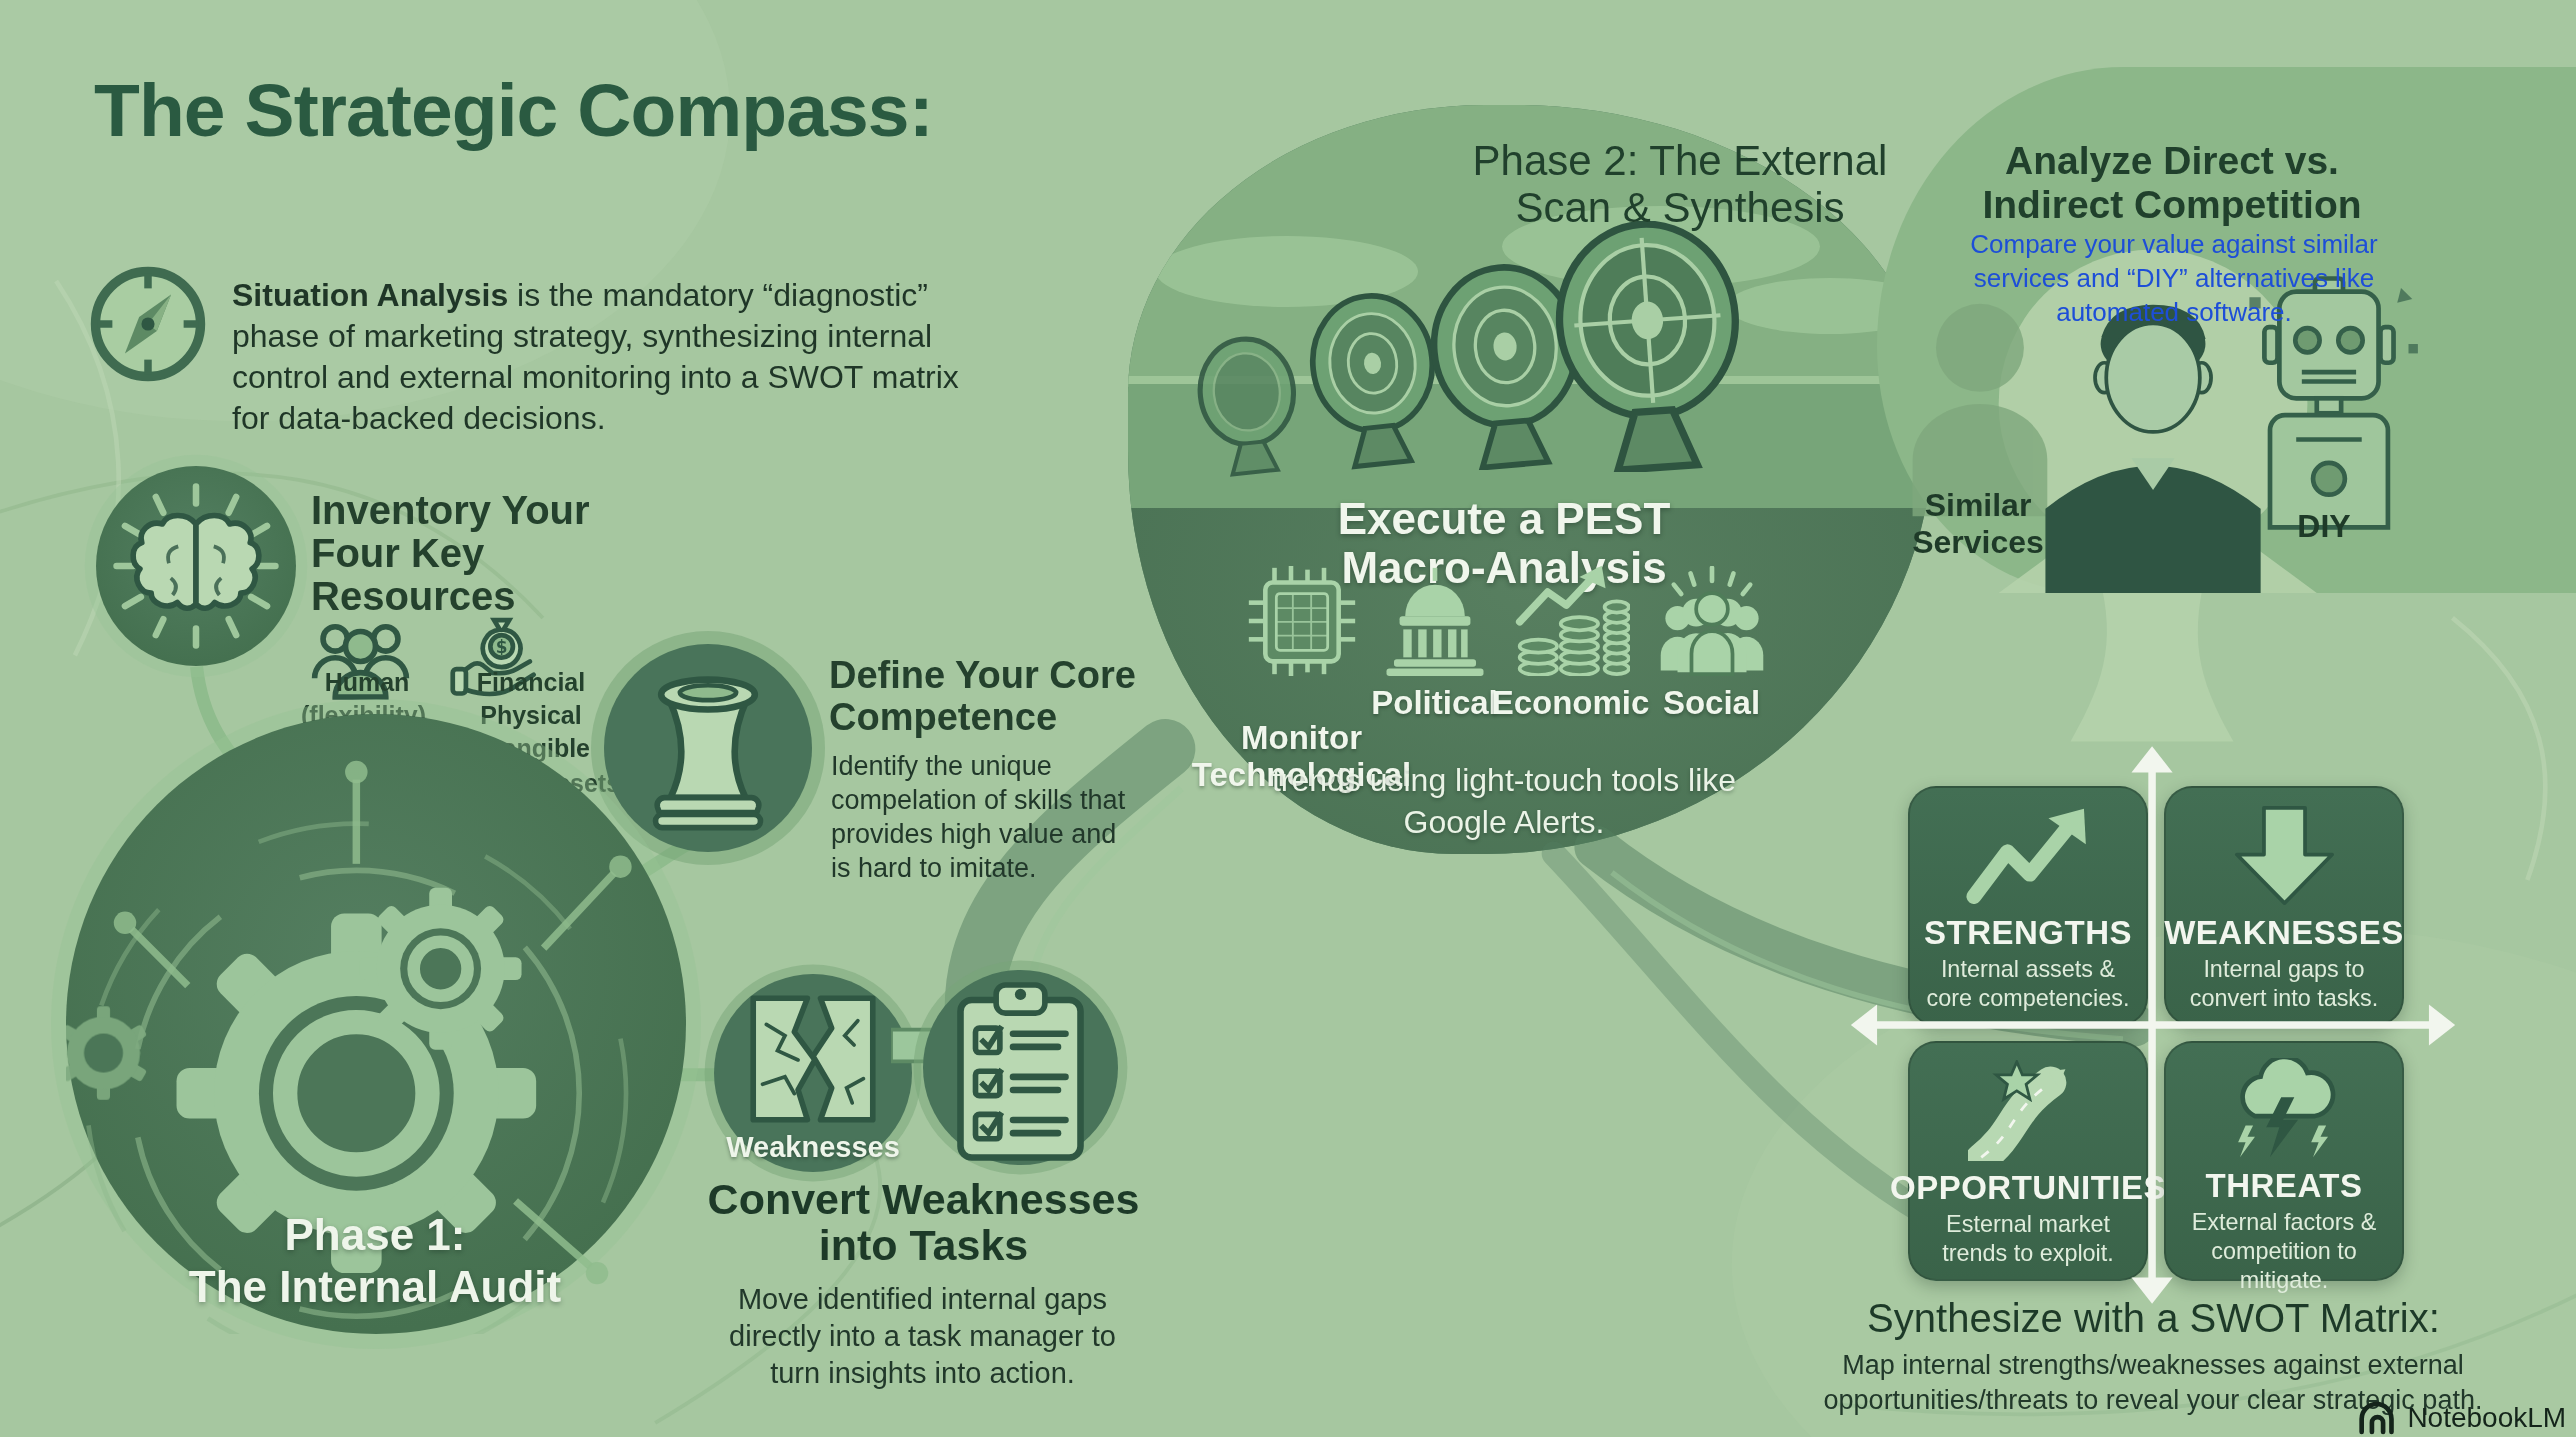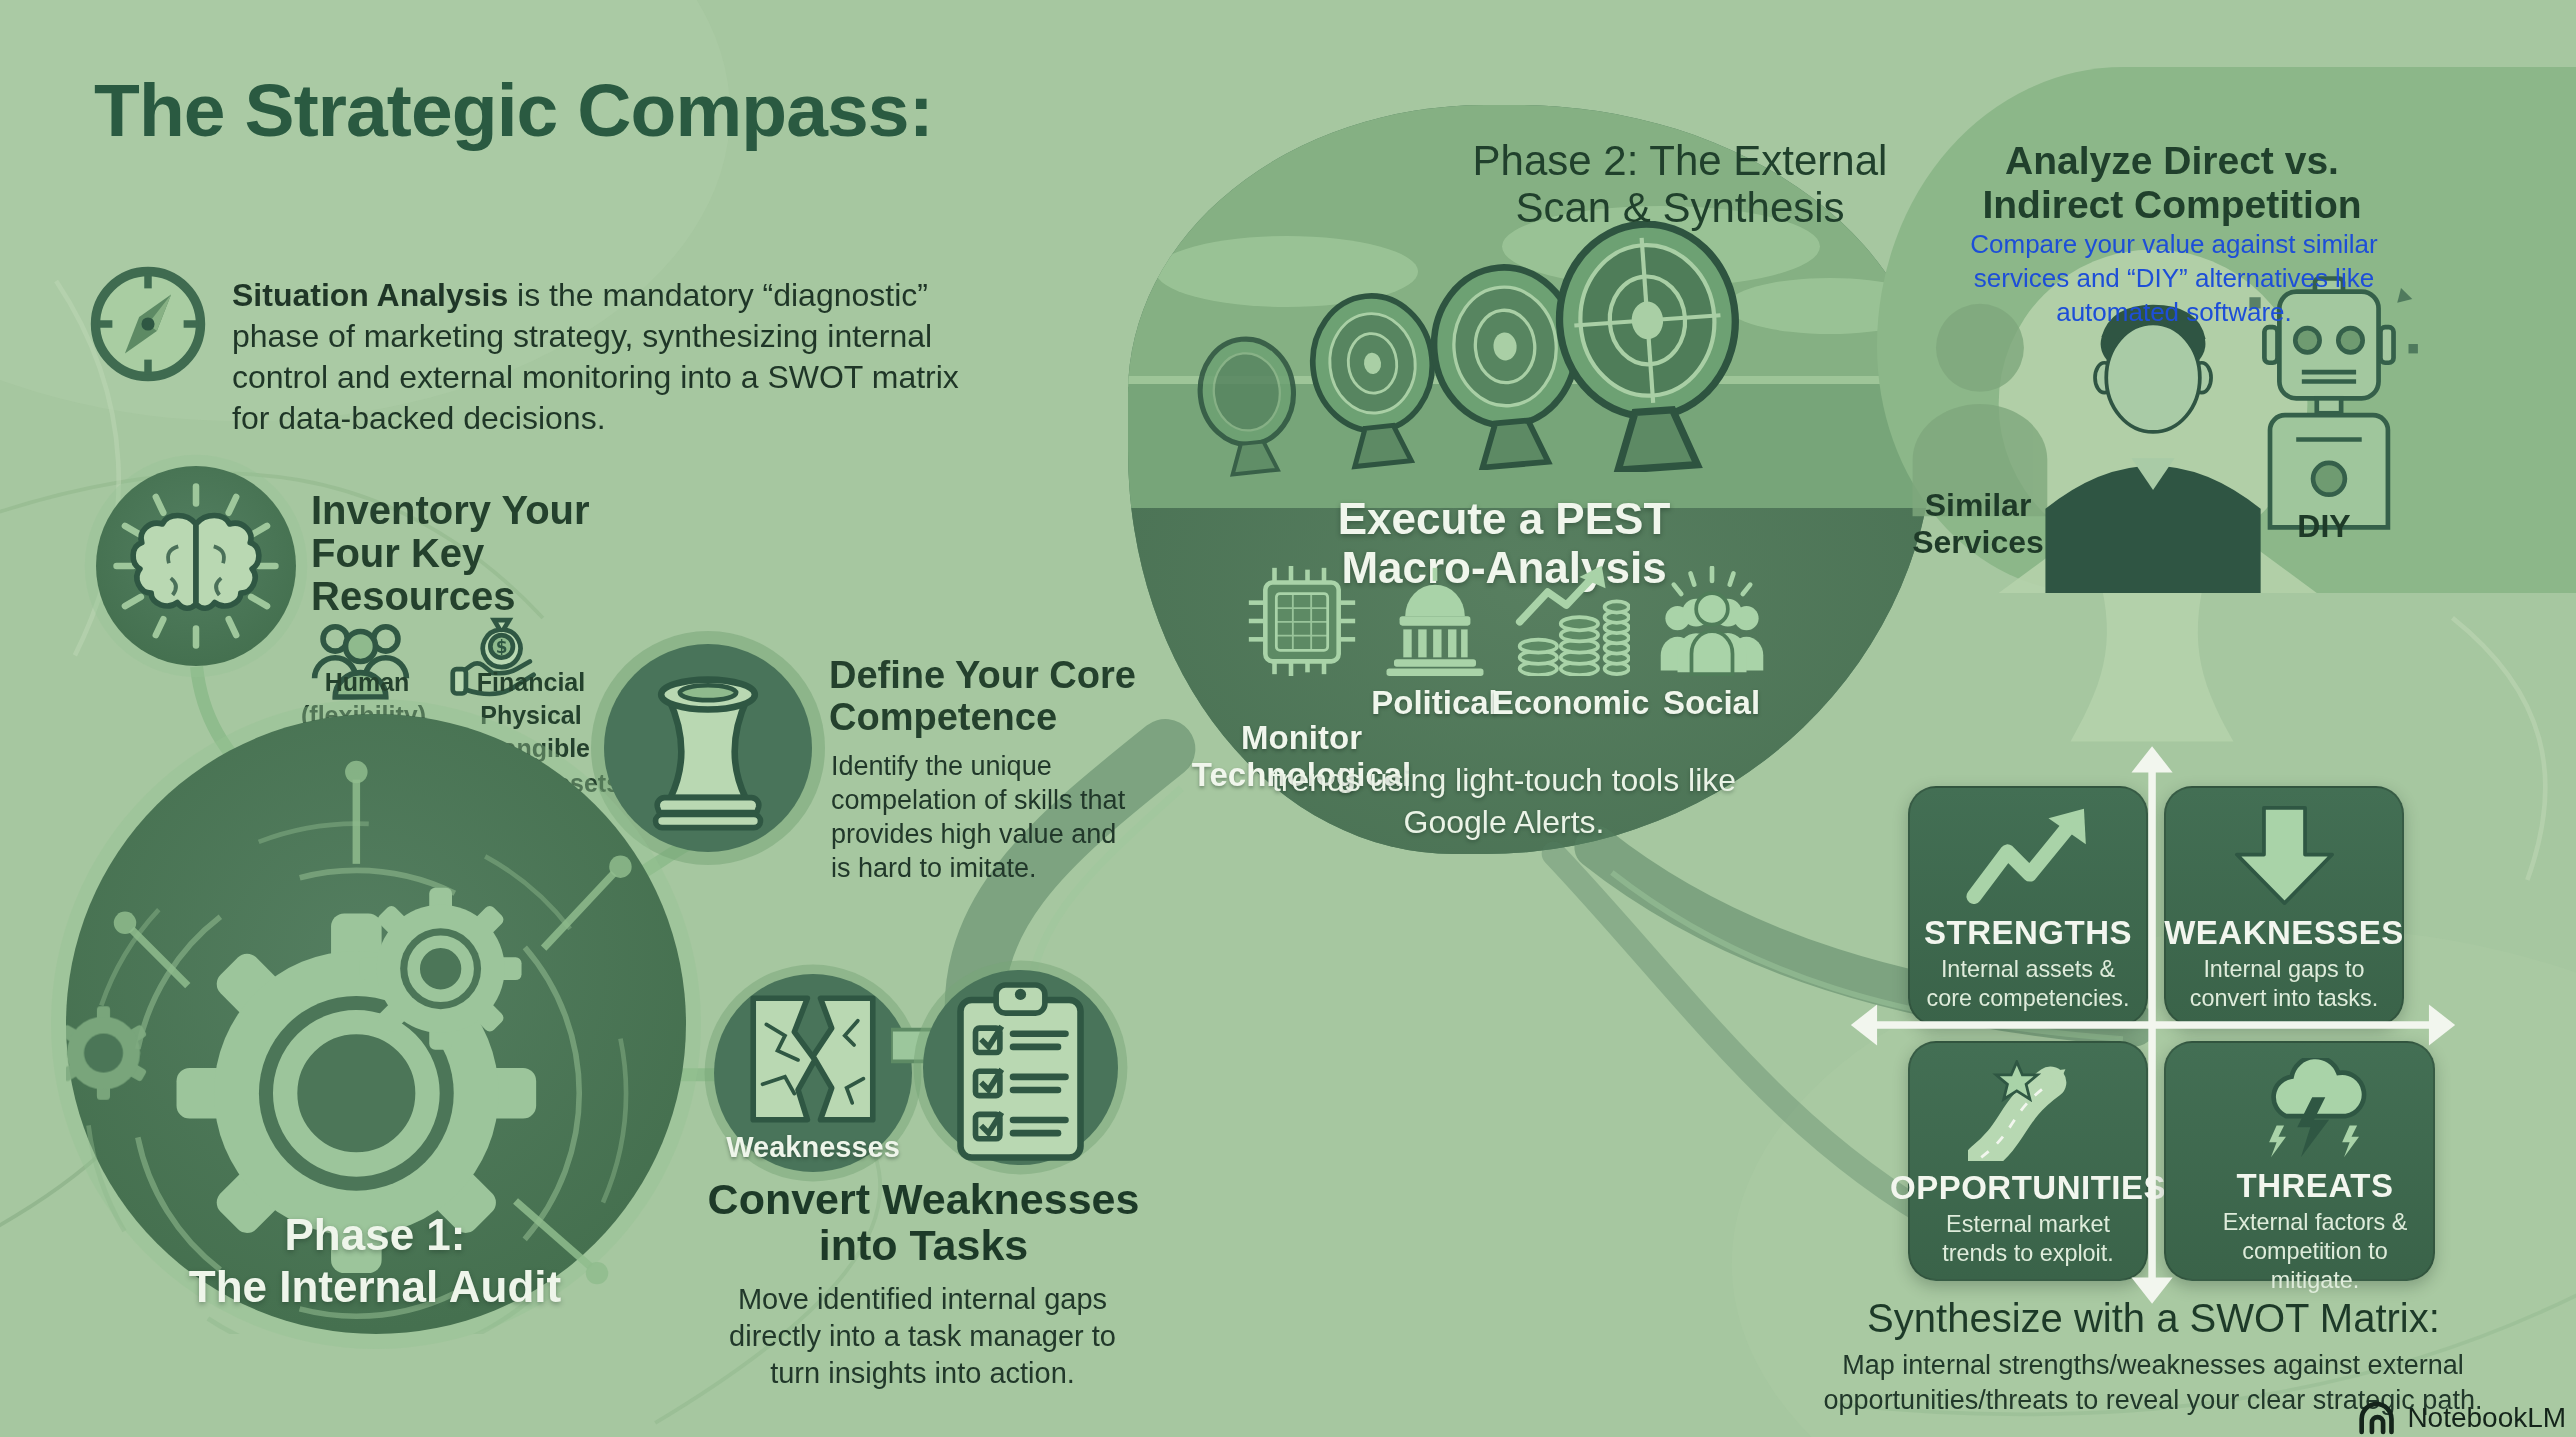--- a/index.html
+++ b/index.html
@@ -569,21 +569,21 @@
         <path d="M14,106 C52,76 44,56 88,24" stroke="#b7d8b2" stroke-width="34" fill="none" stroke-linecap="round"></path>
         <path d="M14,104 C52,76 44,56 86,26" stroke="#f2f6ee" stroke-width="3" fill="none" stroke-dasharray="10 12"></path>
         <polygon points="96,28 104,10 86,12" fill="#b7d8b2"></polygon>
         <polygon points="52,2 58,16 74,16 62,26 66,42 52,33 38,42 42,26 30,16 46,16" fill="#a9d3a8" stroke="#2f5743" stroke-width="3"></polygon>
       </svg>
     </div>
     <div class="qtitle">OPPORTUNITIES</div>
     <div class="qbody">Esternal market trends to exploit.</div>
   </div>
 
-  <div class="quad" style="left:2164px;top:1041px;padding-left:31px;">
+  <div class="quad" style="left:2164px;top:1041px;">
     <div class="qicon">
       <svg width="122" height="103" viewBox="0 0 130 110">
         <path d="M34,62 a22,22 0 0 1 6,-42 a26,26 0 0 1 50,-4 a20,20 0 0 1 8,46 z" fill="#a9d3a8" stroke="#2f5743" stroke-width="5"></path>
         <polygon points="62,42 46,74 60,74 50,106 80,66 64,66 76,42" fill="#2f5743"></polygon>
         <polygon points="24,72 16,90 24,90 18,106 34,84 26,84 32,72" fill="#a9d3a8"></polygon>
         <polygon points="102,72 94,90 102,90 96,106 112,84 104,84 110,72" fill="#a9d3a8"></polygon>
       </svg>
     </div>
     <div class="qtitle">THREATS</div>
     <div class="qbody">External factors &amp; competition to mitigate.</div>

